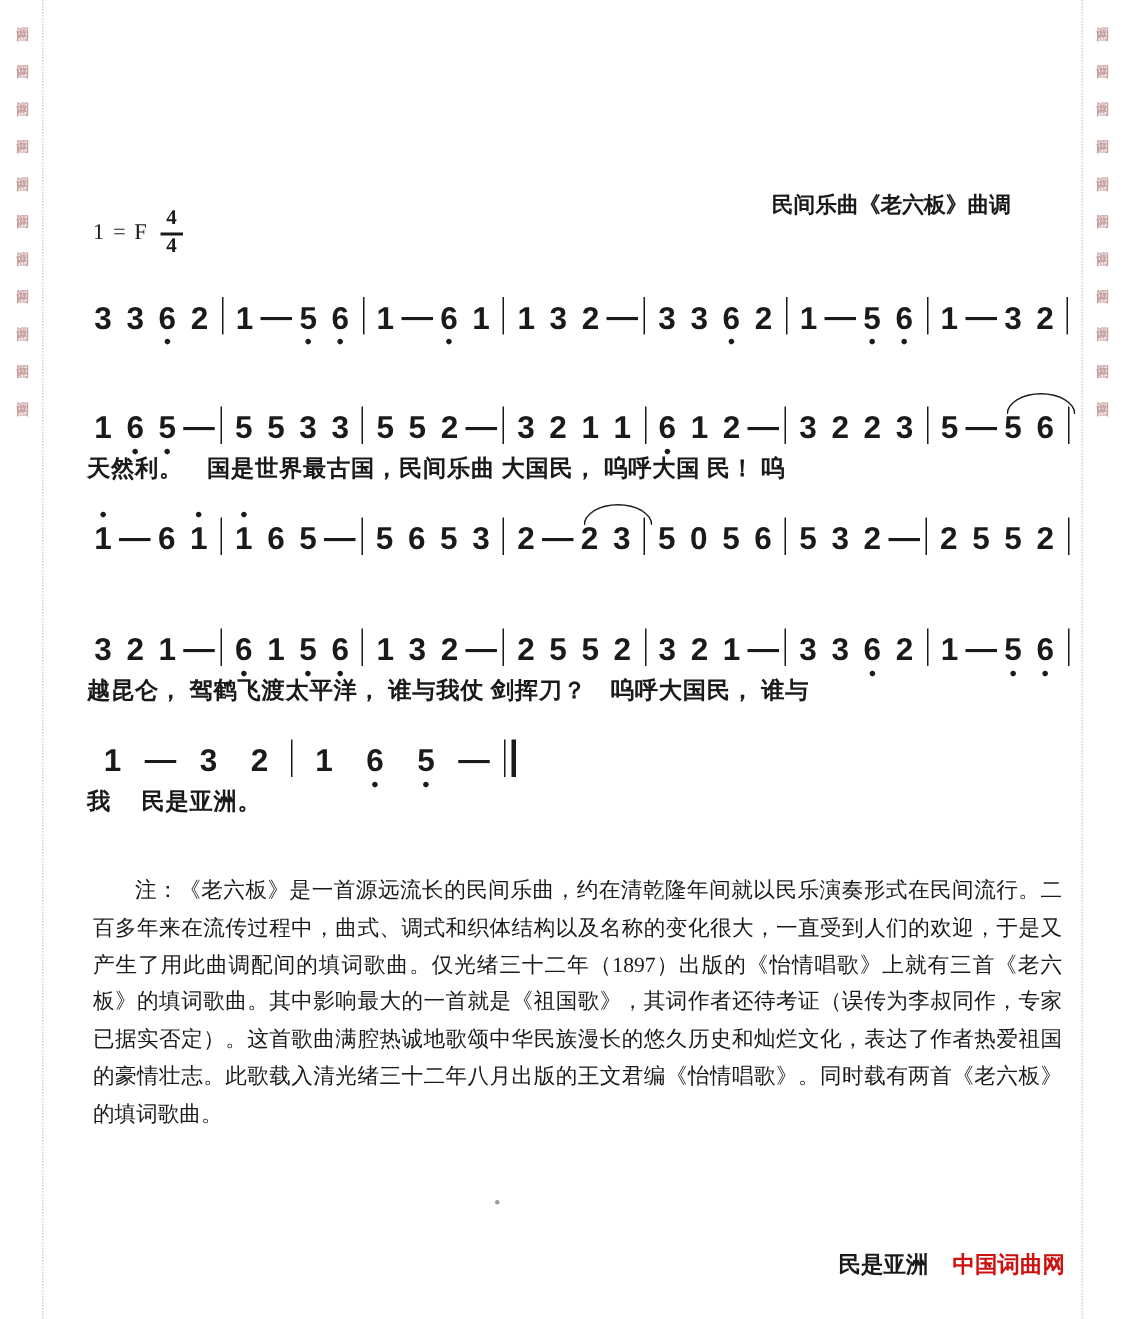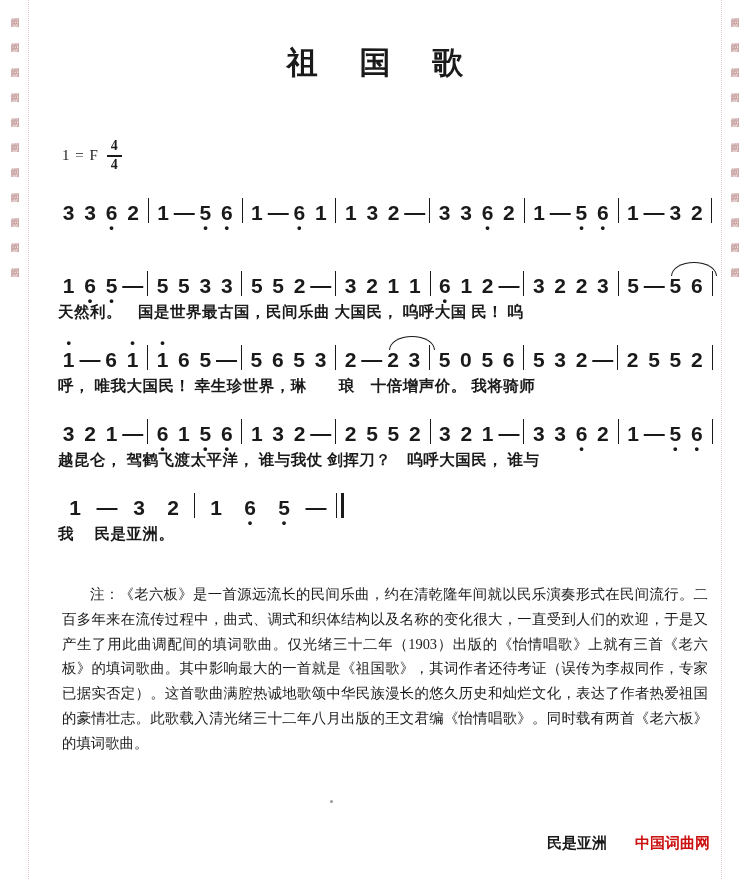--- a/index.html
+++ b/index.html
@@ -110,21 +110,21 @@
     text-indent:28px;
   }
 
   
   .footer{
     position:absolute;right:40px;bottom:26px;
     font-size:15px;font-weight:bold;
     font-family:"Liberation Serif","DejaVu Serif",serif;
     display:flex;align-items:center;gap:16px;
   }
-  .footer .brand{color:#cc1111;margin-left:12px;}
+  .footer .brand{color:#cc1111;}
   .dotmark{position:absolute;left:330px;top:800px;width:3px;height:3px;background:#999;border-radius:50%;}
 </style>
 </head>
 <body>
 
 <div class="page">
 
   <div class="wm-col left" id="wmLeft">
       <span class="wm-item">词曲网</span>
       <span class="wm-item">词曲网</span>
@@ -146,23 +146,23 @@
       <span class="wm-item">词曲网</span>
       <span class="wm-item">词曲网</span>
       <span class="wm-item">词曲网</span>
       <span class="wm-item">词曲网</span>
       <span class="wm-item">词曲网</span>
       <span class="wm-item">词曲网</span>
       <span class="wm-item">词曲网</span>
       <span class="wm-item">词曲网</span>
     </div>
 
-  <div class="title">祖 国 歌</div>
 
   <div class="credits">
+    <div class="credit-line">民间乐曲《老六板》曲调</div>
   </div>
 
   <div class="keysig">
     <span class="kt">1 = F</span>
     <span class="meter">
       <span class="num">4</span>
       <span class="bar"></span>
       <span class="num">4</span>
     </span>
   </div>
@@ -277,21 +277,20 @@
         <span class="note" style="width: 34px;">3</span>
         <span class="note" style="width: 34px;">2</span>
         <span class="dash" style="width: 30px;">—</span>
         <span class="bl"></span>
         <span class="note" style="width: 34px;">2</span>
         <span class="note" style="width: 34px;">5</span>
         <span class="note" style="width: 34px;">5</span>
         <span class="note" style="width: 34px;">2</span>
         <span class="bl"></span>
       </div>
-    <div class="lyrics">呼， 唯我大国民！ 幸生珍世界，琳　　琅　十倍增声价。 我将骑师</div>
   </div>
   <div class="system" style="top:411px">
     <div class="notes">
         <span class="note" style="width: 34px;">3</span>
         <span class="note" style="width: 34px;">2</span>
         <span class="note" style="width: 34px;">1</span>
         <span class="dash" style="width: 30px;">—</span>
         <span class="bl"></span>
         <span class="note" style="width: 34px;">6<span class="dot-low">•</span></span>
         <span class="note" style="width: 34px;">1</span>
@@ -335,21 +334,21 @@
         <span class="bl"></span>
         <span class="note" style="width: 34px;">1</span>
         <span class="note" style="width: 34px;">6<span class="dot-low">•</span></span>
         <span class="note" style="width: 34px;">5<span class="dot-low">•</span></span>
         <span class="dash" style="width: 30px;">—</span>
         <span class="bl-end"></span>
       </div>
     <div class="lyrics">我　 民是亚洲。</div>
   </div>
 
-  <div class="note-block">注：《老六板》是一首源远流长的民间乐曲，约在清乾隆年间就以民乐演奏形式在民间流行。二百多年来在流传过程中，曲式、调式和织体结构以及名称的变化很大，一直受到人们的欢迎，于是又产生了用此曲调配间的填词歌曲。仅光绪三十二年（1903）出版的《怡情唱歌》上就有三首《老六板》的填词歌曲。其中影响最大的一首就是《祖国歌》，其词作者还待考证（误传为李叔同作，专家已据实否定）。这首歌曲满腔热诚地歌颂中华民族漫长的悠久历史和灿烂文化，表达了作者热爱祖国的豪情壮志。此歌载入清光绪三十二年八月出版的王文君编《怡情唱歌》。同时载有两首《老六板》的填词歌曲。</div>
+  <div class="note-block">注：《老六板》是一首源远流长的民间乐曲，约在清乾隆年间就以民乐演奏形式在民间流行。二百多年来在流传过程中，曲式、调式和织体结构以及名称的变化很大，一直受到人们的欢迎，于是又产生了用此曲调配间的填词歌曲。仅光绪三十二年（1897）出版的《怡情唱歌》上就有三首《老六板》的填词歌曲。其中影响最大的一首就是《祖国歌》，其词作者还待考证（误传为李叔同作，专家已据实否定）。这首歌曲满腔热诚地歌颂中华民族漫长的悠久历史和灿烂文化，表达了作者热爱祖国的豪情壮志。此歌载入清光绪三十二年八月出版的王文君编《怡情唱歌》。同时载有两首《老六板》的填词歌曲。</div>
 
   <div class="dotmark"></div>
 
   <div class="footer">
     <span>民是亚洲</span>
     <span class="brand">中国词曲网</span>
   </div>
 
 </div>
 

